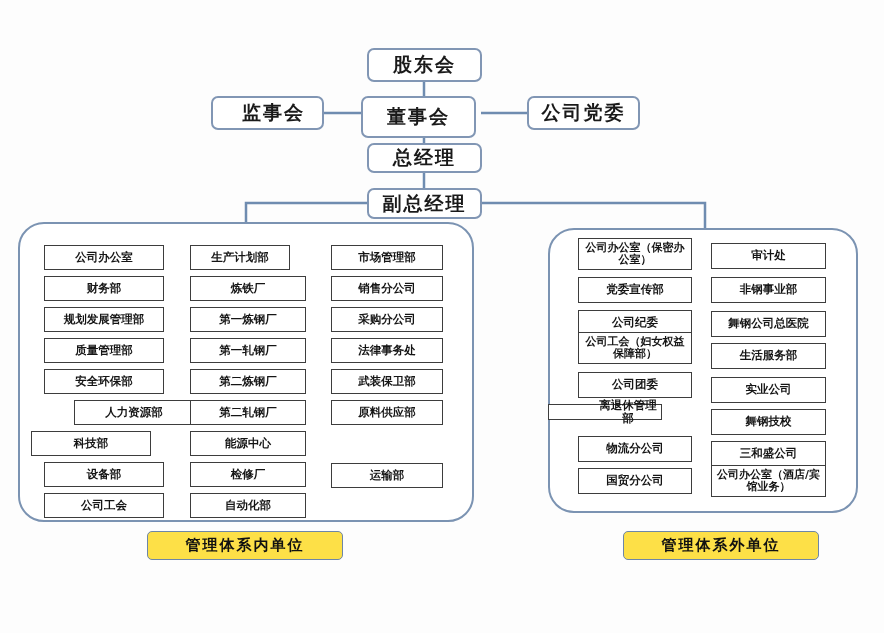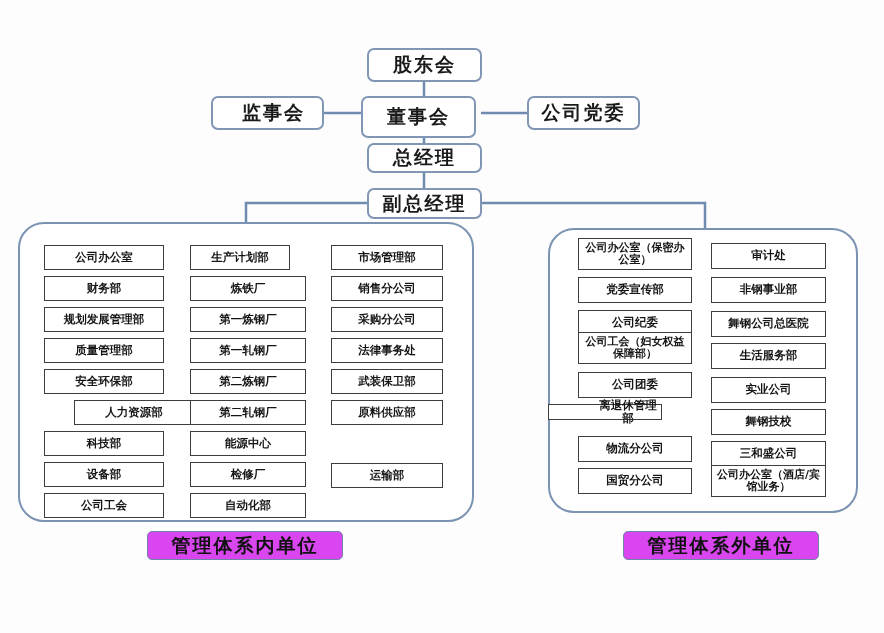--- a/index.html
+++ b/index.html
@@ -74,27 +74,27 @@
   }
   .unit.two-line {
     font-size: 11px;
     line-height: 1.12;
   }
 
   
   .caption {
     position: absolute;
     box-sizing: border-box;
-    background: #d946ef;
+    background: #fde047;
     border: 1.5px solid #6d86a8;
     border-radius: 5px;
     display: flex;
     align-items: center;
     justify-content: center;
-    font-size: 19px;
+    font-size: 15px;
     font-weight: bold;
     color: #111111;
     letter-spacing: 2px;
     z-index: 3;
   }
 </style>
 </head>
 <body>
 
 <div id="canvas">
@@ -153,21 +153,21 @@
     </div>
   <div class="unit" style="left:44px; top:338px; width:120px; height:25px;">
       <span>质量管理部</span>
     </div>
   <div class="unit" style="left:44px; top:369px; width:120px; height:25px;">
       <span>安全环保部</span>
     </div>
   <div class="unit" style="left:44px; top:400px; width:120px; height:25px;margin-left:30px;">
       <span>人力资源部</span>
     </div>
-  <div class="unit" style="left:44px; top:431px; width:120px; height:25px;">
+  <div class="unit" style="left:31px; top:431px; width:120px; height:25px;">
       <span>科技部</span>
     </div>
   <div class="unit" style="left:44px; top:462px; width:120px; height:25px;">
       <span>设备部</span>
     </div>
   <div class="unit" style="left:44px; top:493px; width:120px; height:25px;">
       <span>公司工会</span>
     </div>
 
   <div class="unit" style="left:190px; top:245px; width:100px; height:25px;">

